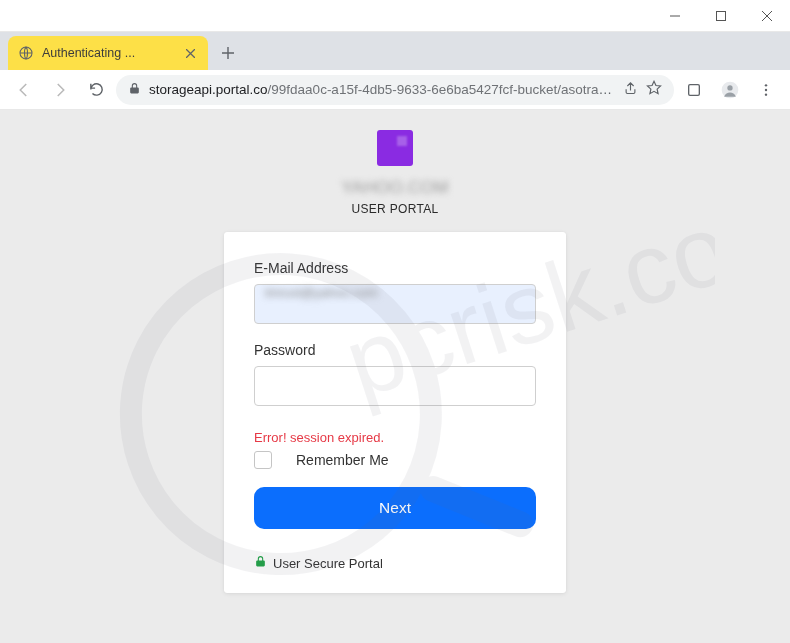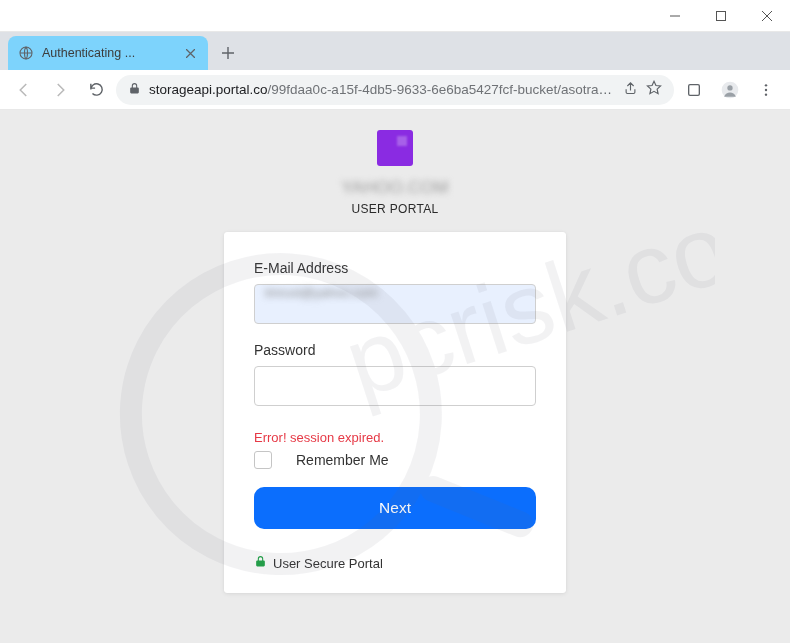--- a/index.html
+++ b/index.html
@@ -8,21 +8,21 @@
 
 
 .win-titlebar{height:32px;background:#fff;display:flex;justify-content:flex-end;align-items:center;border-bottom:1px solid #e8e8e8}
 .win-controls{display:flex}
 .win-btn{width:46px;height:32px;display:flex;align-items:center;justify-content:center;color:#555}
 .win-btn svg{display:block}
 
 
 .tab-strip{height:38px;background:#dee1e6;display:flex;align-items:flex-end;padding:0 8px;position:relative}
 .tab-spacer{width:0}
-.tab{height:34px;background:#7dd3fc;border-radius:8px 8px 0 0;display:flex;align-items:center;padding:0 10px;width:200px;gap:8px;font-size:12.5px;color:#3c3c3c;position:relative}
+.tab{height:34px;background:#fde047;border-radius:8px 8px 0 0;display:flex;align-items:center;padding:0 10px;width:200px;gap:8px;font-size:12.5px;color:#3c3c3c;position:relative}
 .tab .favicon{width:16px;height:16px;display:flex;align-items:center;justify-content:center}
 .tab .favicon svg{width:16px;height:16px;color:#5f6368}
 .tab .title{flex:1;white-space:nowrap;overflow:hidden;text-overflow:ellipsis}
 .tab .tab-close{width:16px;height:16px;display:flex;align-items:center;justify-content:center;color:#5f6368;border-radius:50%}
 .new-tab{width:28px;height:28px;display:flex;align-items:center;justify-content:center;color:#5f6368;margin-left:6px;margin-bottom:3px}
 
 
 .omni-row{height:40px;background:#fff;display:flex;align-items:center;padding:0 8px;border-bottom:1px solid #e8e8e8;gap:4px}
 .nav-btn{width:32px;height:32px;display:flex;align-items:center;justify-content:center;border-radius:50%;color:#5f6368}
 .nav-btn.disabled{color:#b9b9b9}

